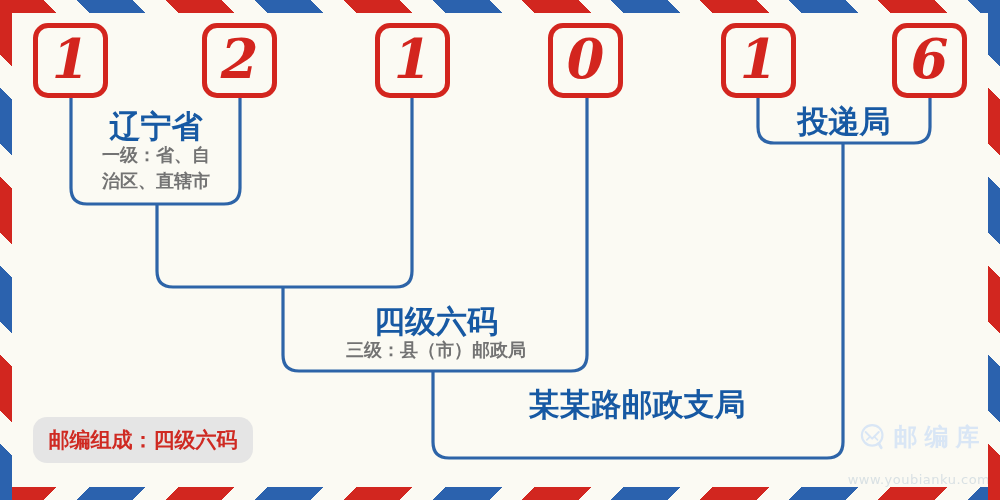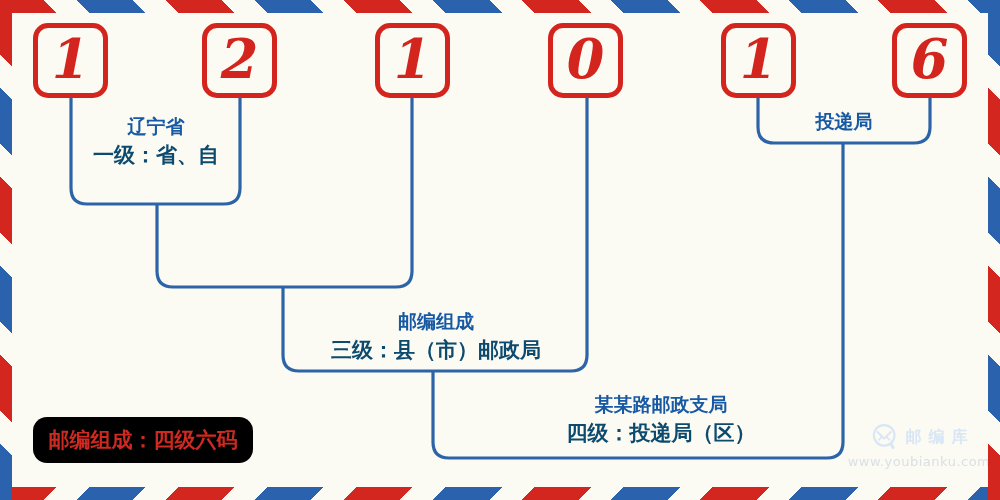--- a/index.html
+++ b/index.html
@@ -30,36 +30,36 @@
     font-style:italic;font-weight:bold;font-size:54px;line-height:1;
     color:#d3251e;transform:translateY(-2px);
   }
 
   
   #connectors{position:absolute;left:0;top:0;z-index:1;}
   #connectors path{fill:none;stroke:#2d64a8;stroke-width:3.2px;}
 
   
   .level-label{position:absolute;transform:translateX(-50%);text-align:center;z-index:2;white-space:nowrap;}
-  .level-title{font-size:19px;font-weight:bold;color:#1759a3;line-height:31px;}
-  .level-desc{font-size:21px;font-weight:bold;color:#0c4a6e;line-height:26px;}
+  .level-title{font-size:31px;font-weight:bold;color:#1759a3;line-height:31px;}
+  .level-desc{font-size:18px;font-weight:bold;color:#737373;line-height:26px;}
 
   
   .note-badge{
     position:absolute;left:33px;top:417px;width:220px;height:46px;
-    background:#000000;border-radius:14px;
+    background:#e5e5e5;border-radius:14px;
     display:flex;align-items:center;justify-content:center;z-index:2;
   }
   .note-badge span{font-size:21px;font-weight:bold;color:#cf2a22;}
 
   
   .watermark{position:absolute;right:6px;top:422px;width:150px;text-align:center;z-index:2;}
   .brand-row{display:flex;align-items:center;justify-content:center;gap:7px;height:30px;}
-  .brand-name{font-size:16px;font-weight:bold;color:#d9e6f5;letter-spacing:7px;margin-right:-7px;}
-  .brand-url{font-size:13px;color:#d9e1e4;letter-spacing:0.5px;margin-top:2px;}
+  .brand-name{font-size:24px;font-weight:bold;color:#d9e6f5;letter-spacing:7px;margin-right:-7px;}
+  .brand-url{font-size:13px;color:#d9e1e4;letter-spacing:0.5px;margin-top:20px;}
 </style>
 </head>
 <body>
 
 <div class="edge edge-top"></div>
 <div class="edge edge-bottom"></div>
 <div class="edge edge-left"></div>
 <div class="edge edge-right"></div>
 
 <svg id="connectors" width="1000" height="500" viewBox="0 0 1000 500">
@@ -85,33 +85,33 @@
 <div class="digit-box" style="left:721px">
     <span class="digit">1</span>
   </div>
 <div class="digit-box" style="left:892px">
     <span class="digit">6</span>
   </div>
 
 <div class="level-label" style="left:156px;top:111px">
   <div class="level-title">辽宁省</div>
   <div class="level-desc">一级：省、自</div>
+  <div class="level-desc">治区、直辖市</div>
 </div>
 
 <div class="level-label" style="left:284px;top:222px">
 </div>
 
 <div class="level-label" style="left:436px;top:306px">
-  <div class="level-title">邮编组成</div>
+  <div class="level-title">四级六码</div>
   <div class="level-desc">三级：县（市）邮政局</div>
 </div>
 
-<div class="level-label" style="left:661px;top:389px">
+<div class="level-label" style="left:637px;top:389px">
   <div class="level-title">某某路邮政支局</div>
-  <div class="level-desc">四级：投递局（区）</div>
 </div>
 
 <div class="level-label" style="left:844px;top:106px">
   <div class="level-title">投递局</div>
 </div>
 
 <div class="note-badge">
   <span>邮编组成：四级六码</span>
 </div>
 

